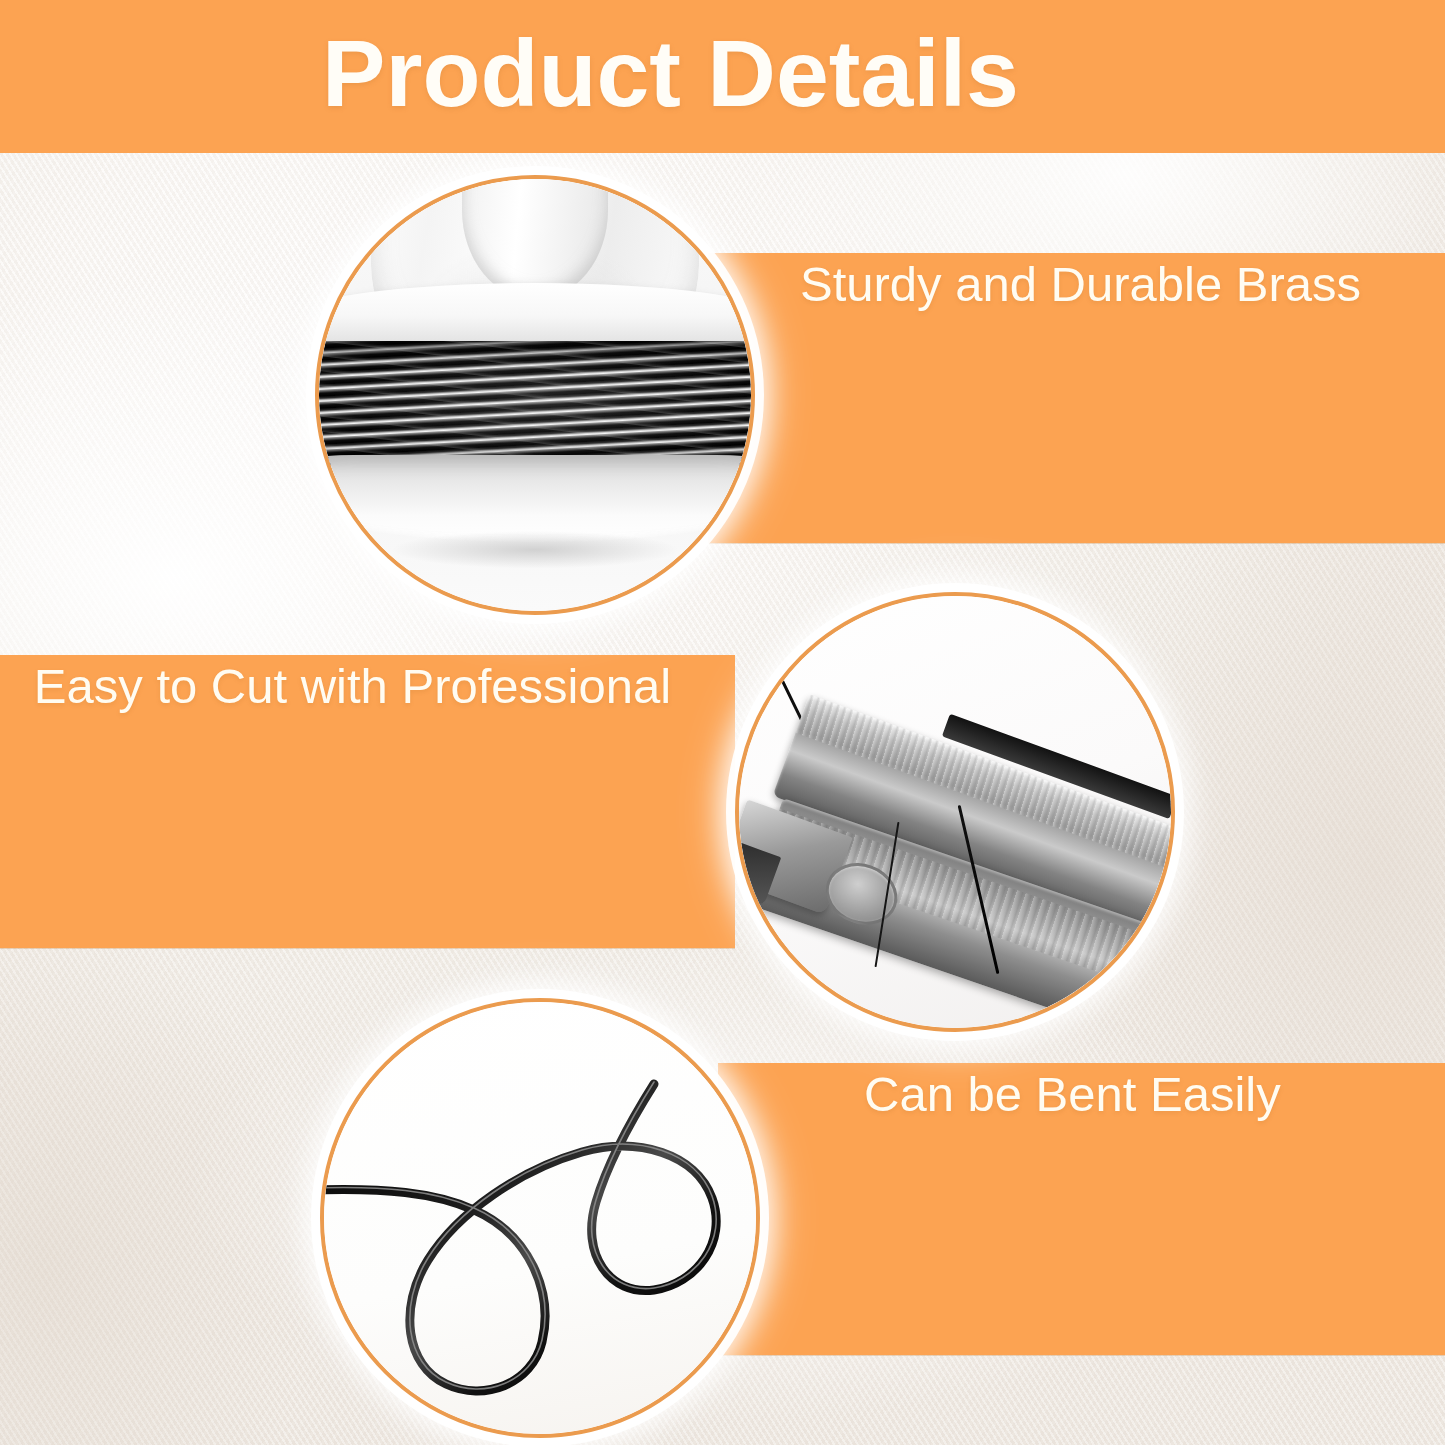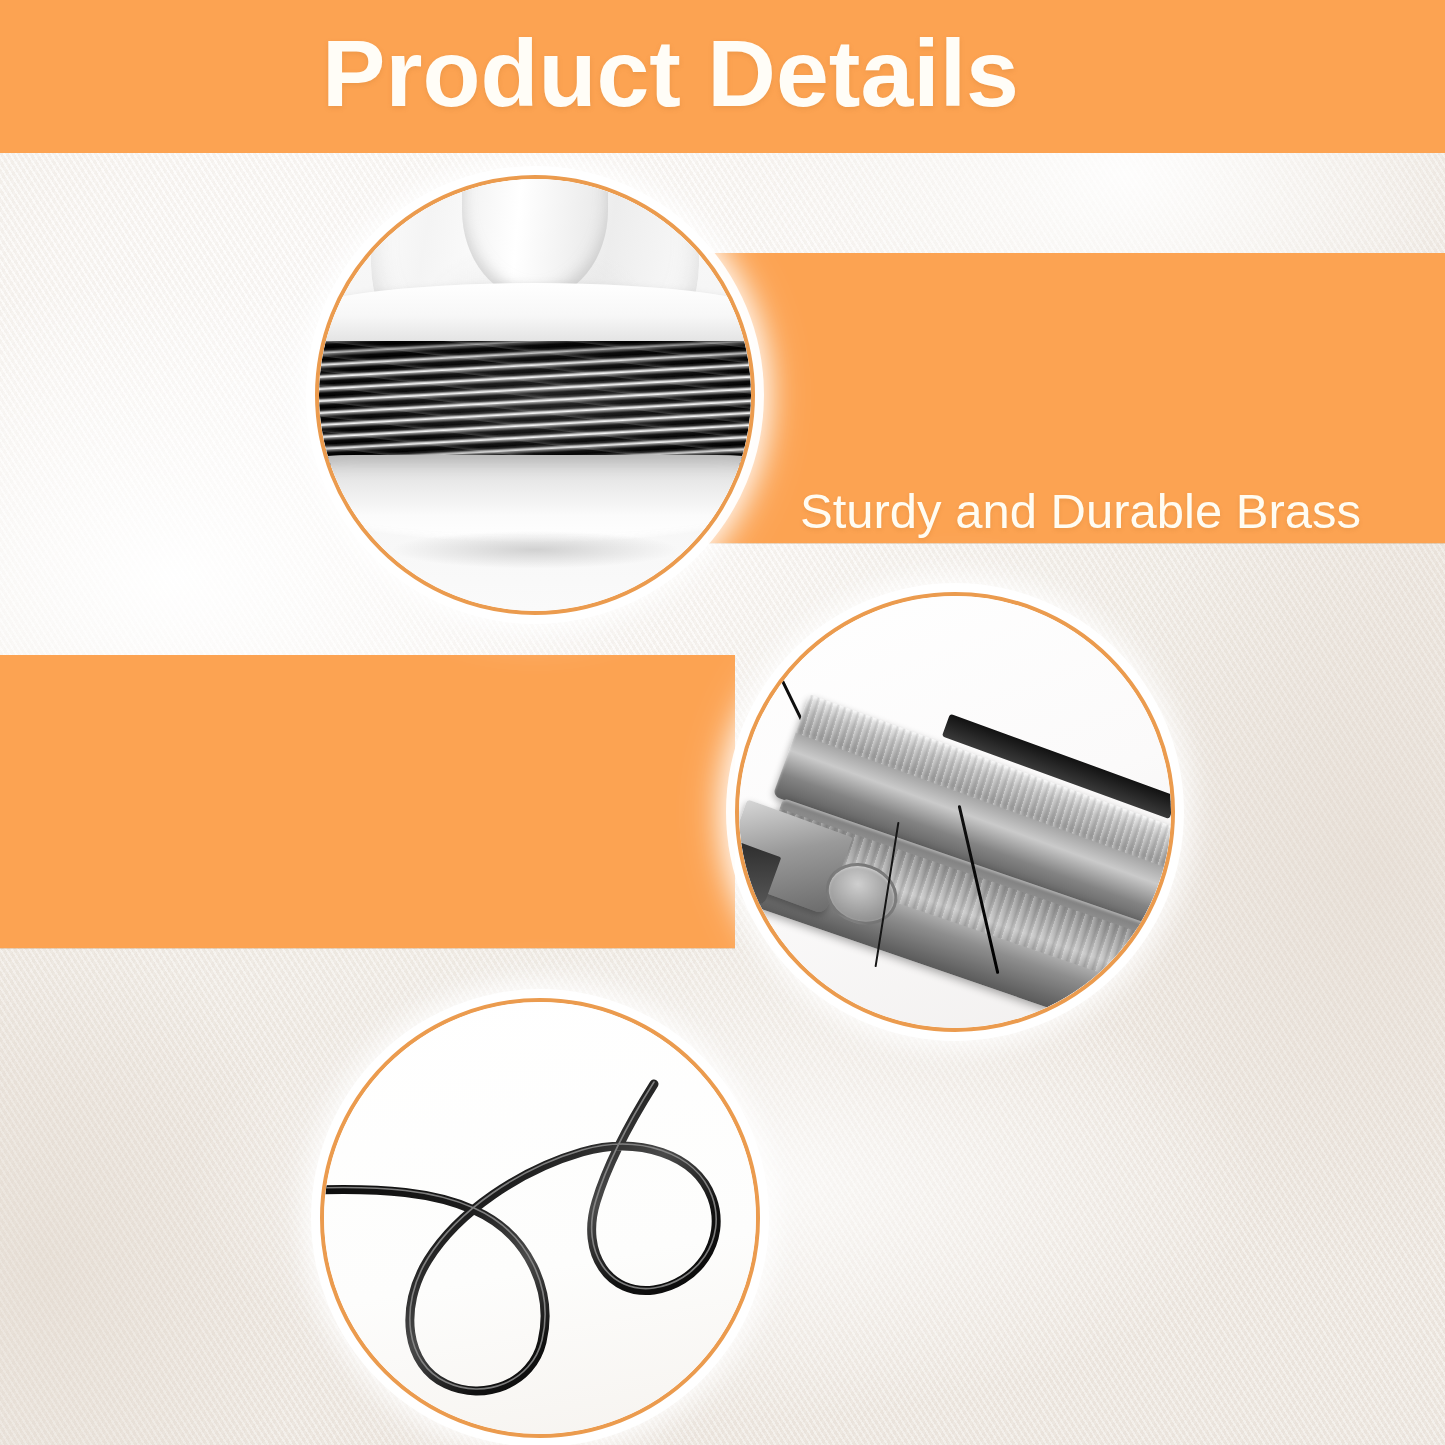--- a/index.html
+++ b/index.html
@@ -66,21 +66,21 @@
     top:-3px;
     text-shadow:0 2px 5px rgba(180,110,40,0.22);
     white-space:nowrap;
   }
 
   
   .banner {
     position:absolute;
     background:#fca352;
     display:flex;
-    align-items:flex-end;
+    align-items:flex-start;
     z-index:10;
     box-shadow:0 1px 0 rgba(205,150,90,0.35);
   }
   .banner-text {
     color:#fffcf2;
     font-size:49px;
     font-weight:normal;
     line-height:1.28;
     text-shadow:0 2px 4px rgba(170,105,35,0.18);
   }
@@ -310,38 +310,42 @@
       <div class="spool-core"></div>
       <div class="spool-flange"></div>
       <div class="wire-band"></div>
       <div class="spool-base"></div>
       <div class="spool-shadow"></div>
     </div>
   </div>
 
   <div class="banner" id="banner-2">
     <div class="banner-text">
+      <div>Easy to Cut with Professional</div>
     </div>
   </div>
 
   <div class="circle" id="circle-2">
     <div class="circle-inner">
       <div class="cut-bg"></div>
       <div class="wire-cut-a"></div>
       <div class="plier-top"></div>
       <div class="plier-dark-gap"></div>
       <div class="plier-bottom"></div>
       <div class="plier-tip"></div>
       <div class="plier-tip-dark"></div>
       <div class="plier-pivot"></div>
       <div class="wire-cut-c"></div>
       <div class="wire-cut-b"></div>
     </div>
   </div>
 
+  <div class="banner" id="banner-3">
+    <div class="banner-text">Can be Bent Easily</div>
+  </div>
 
   <div class="circle" id="circle-3">
     <div class="circle-inner">
       <div class="bend-bg"></div>
       <svg viewBox="0 0 440 440" width="440" height="440" style="position:absolute;inset:0;">
         <defs>
           <linearGradient id="wireGrad" x1="0" y1="0" x2="1" y2="1">
             <stop offset="0%" stop-color="#000000"></stop>
             <stop offset="40%" stop-color="#1d1d1d"></stop>
             <stop offset="55%" stop-color="#4a4a4a"></stop>

